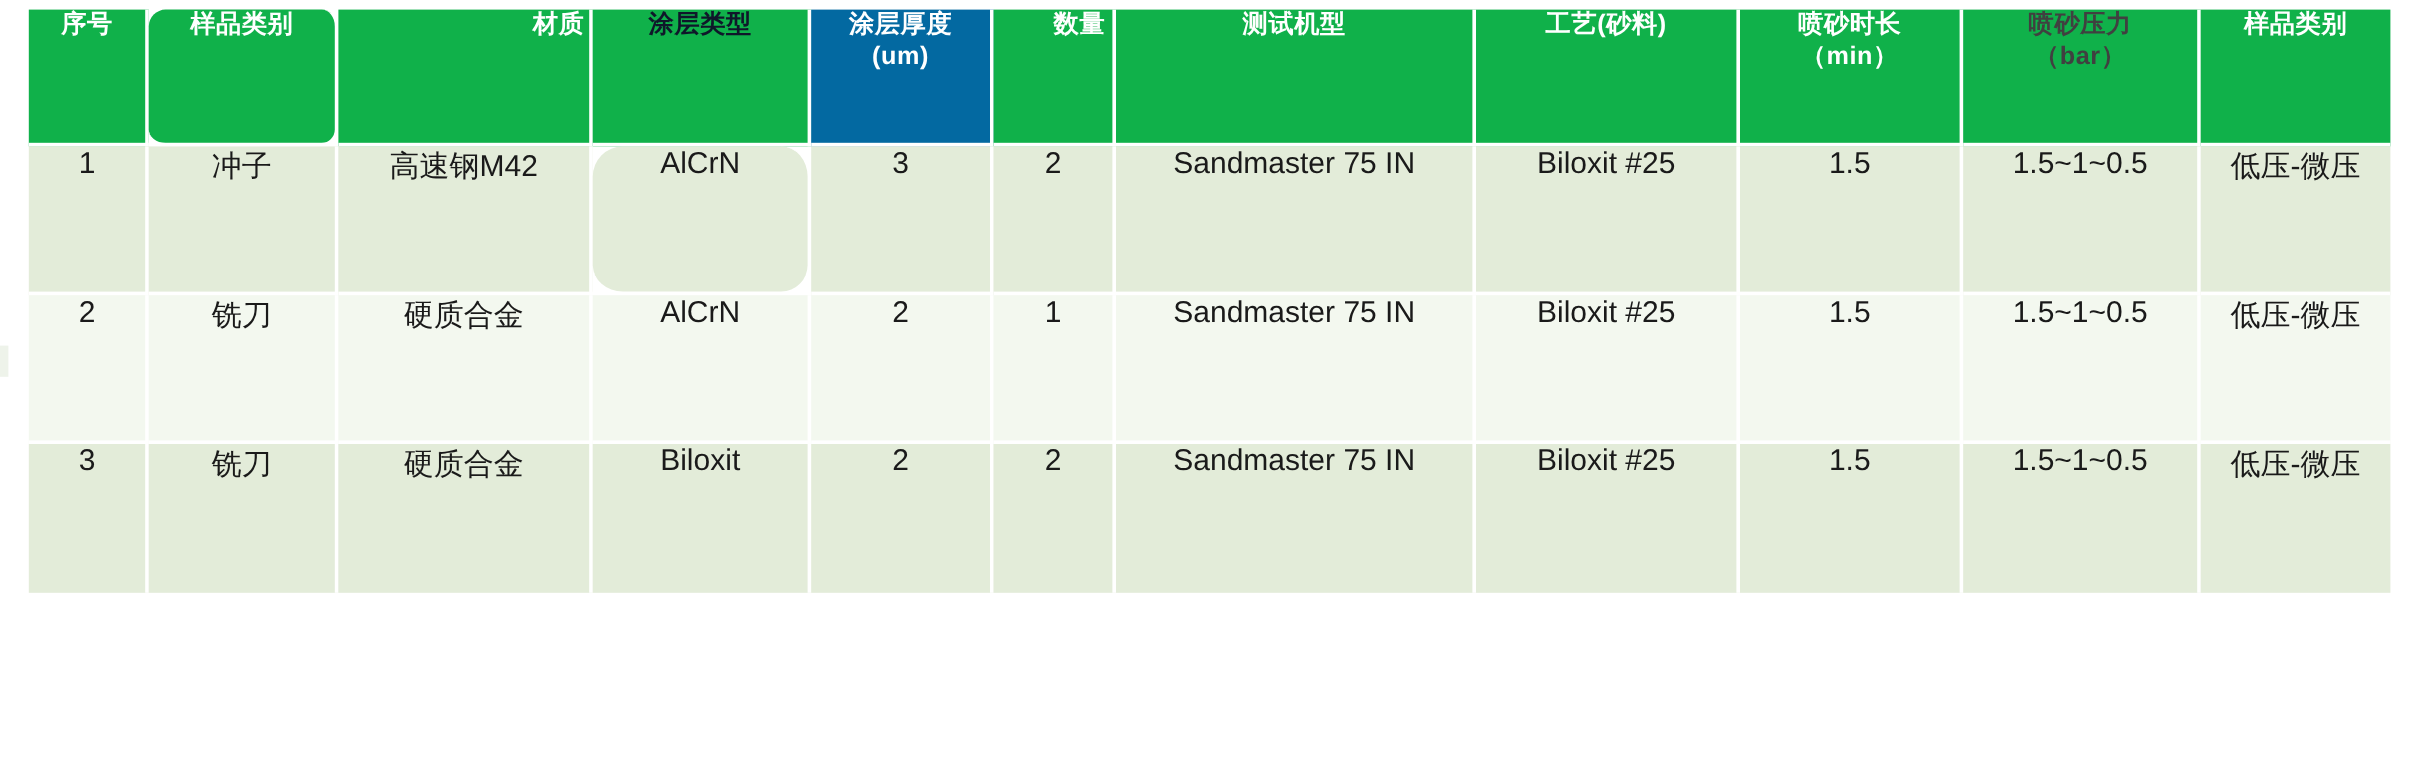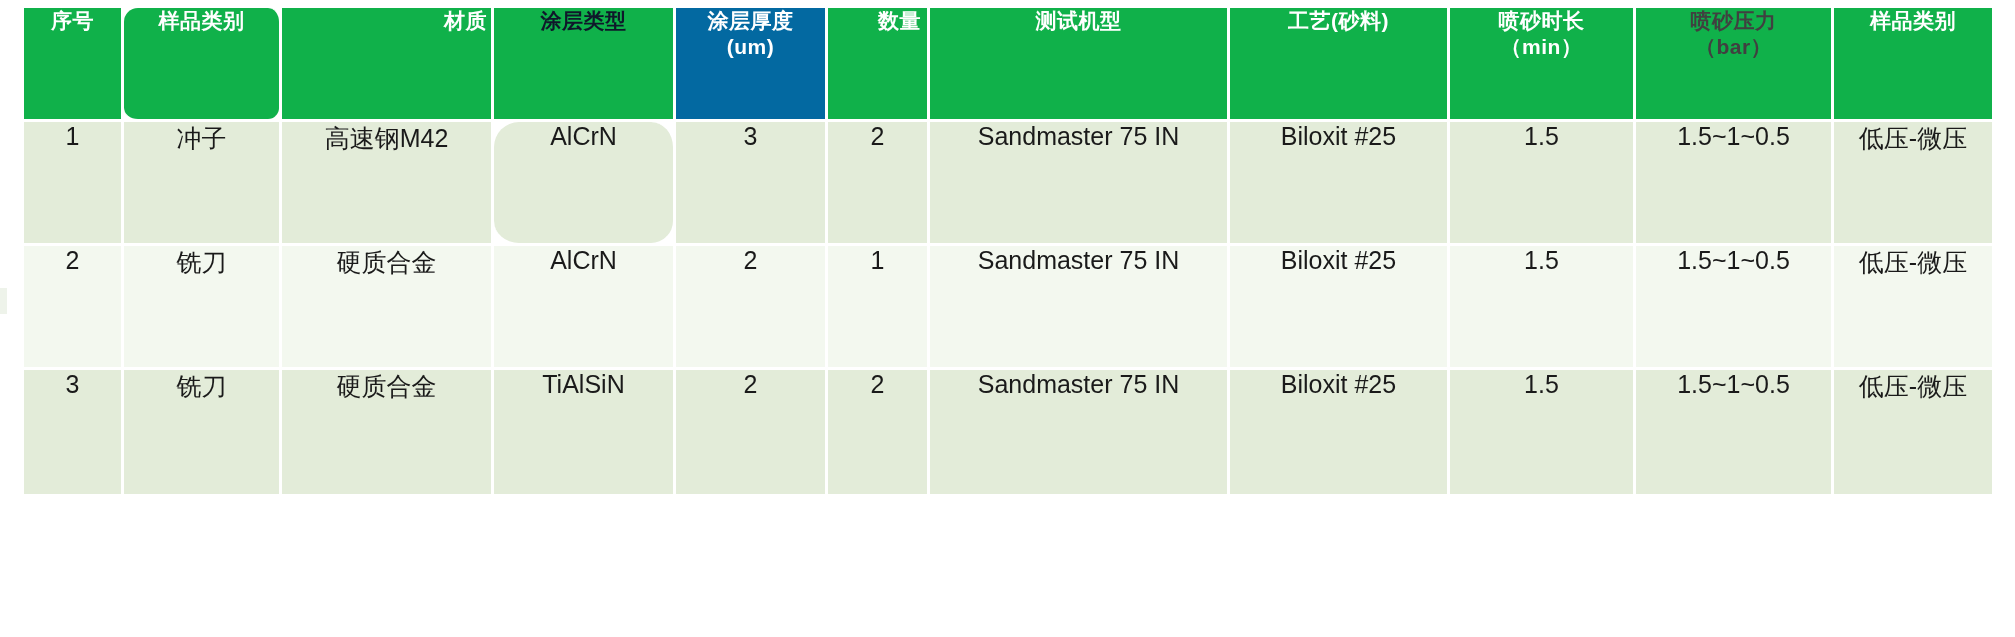--- a/index.html
+++ b/index.html
@@ -199,21 +199,21 @@
         <td style="background: rgb(243, 248, 239); color: rgb(26, 26, 26);">Biloxit #25</td>
         <td style="background: rgb(243, 248, 239); color: rgb(26, 26, 26);">1.5</td>
         <td style="background: rgb(243, 248, 239); color: rgb(26, 26, 26);">1.5~1~0.5</td>
         <td style="background: rgb(243, 248, 239); color: rgb(26, 26, 26);">低压-微压</td>
       </tr>
 
       <tr class="row-shade row-last">
         <td style="background: rgb(227, 236, 217); color: rgb(26, 26, 26);">3</td>
         <td style="background: rgb(227, 236, 217); color: rgb(26, 26, 26);">铣刀</td>
         <td style="background: rgb(227, 236, 217); color: rgb(26, 26, 26);">硬质合金</td>
-        <td style="background: rgb(227, 236, 217); color: rgb(26, 26, 26);">TiAlSiN</td>
+        <td style="background: rgb(227, 236, 217); color: rgb(26, 26, 26);">Biloxit</td>
         <td style="background: rgb(227, 236, 217); color: rgb(26, 26, 26);">2</td>
         <td style="background: rgb(227, 236, 217); color: rgb(26, 26, 26);">2</td>
         <td style="background: rgb(227, 236, 217); color: rgb(26, 26, 26);">Sandmaster 75 IN</td>
         <td style="background: rgb(227, 236, 217); color: rgb(26, 26, 26);">Biloxit #25</td>
         <td style="background: rgb(227, 236, 217); color: rgb(26, 26, 26);">1.5</td>
         <td style="background: rgb(227, 236, 217); color: rgb(26, 26, 26);">1.5~1~0.5</td>
         <td style="background: rgb(227, 236, 217); color: rgb(26, 26, 26);">低压-微压</td>
       </tr>
 
     </tbody>

